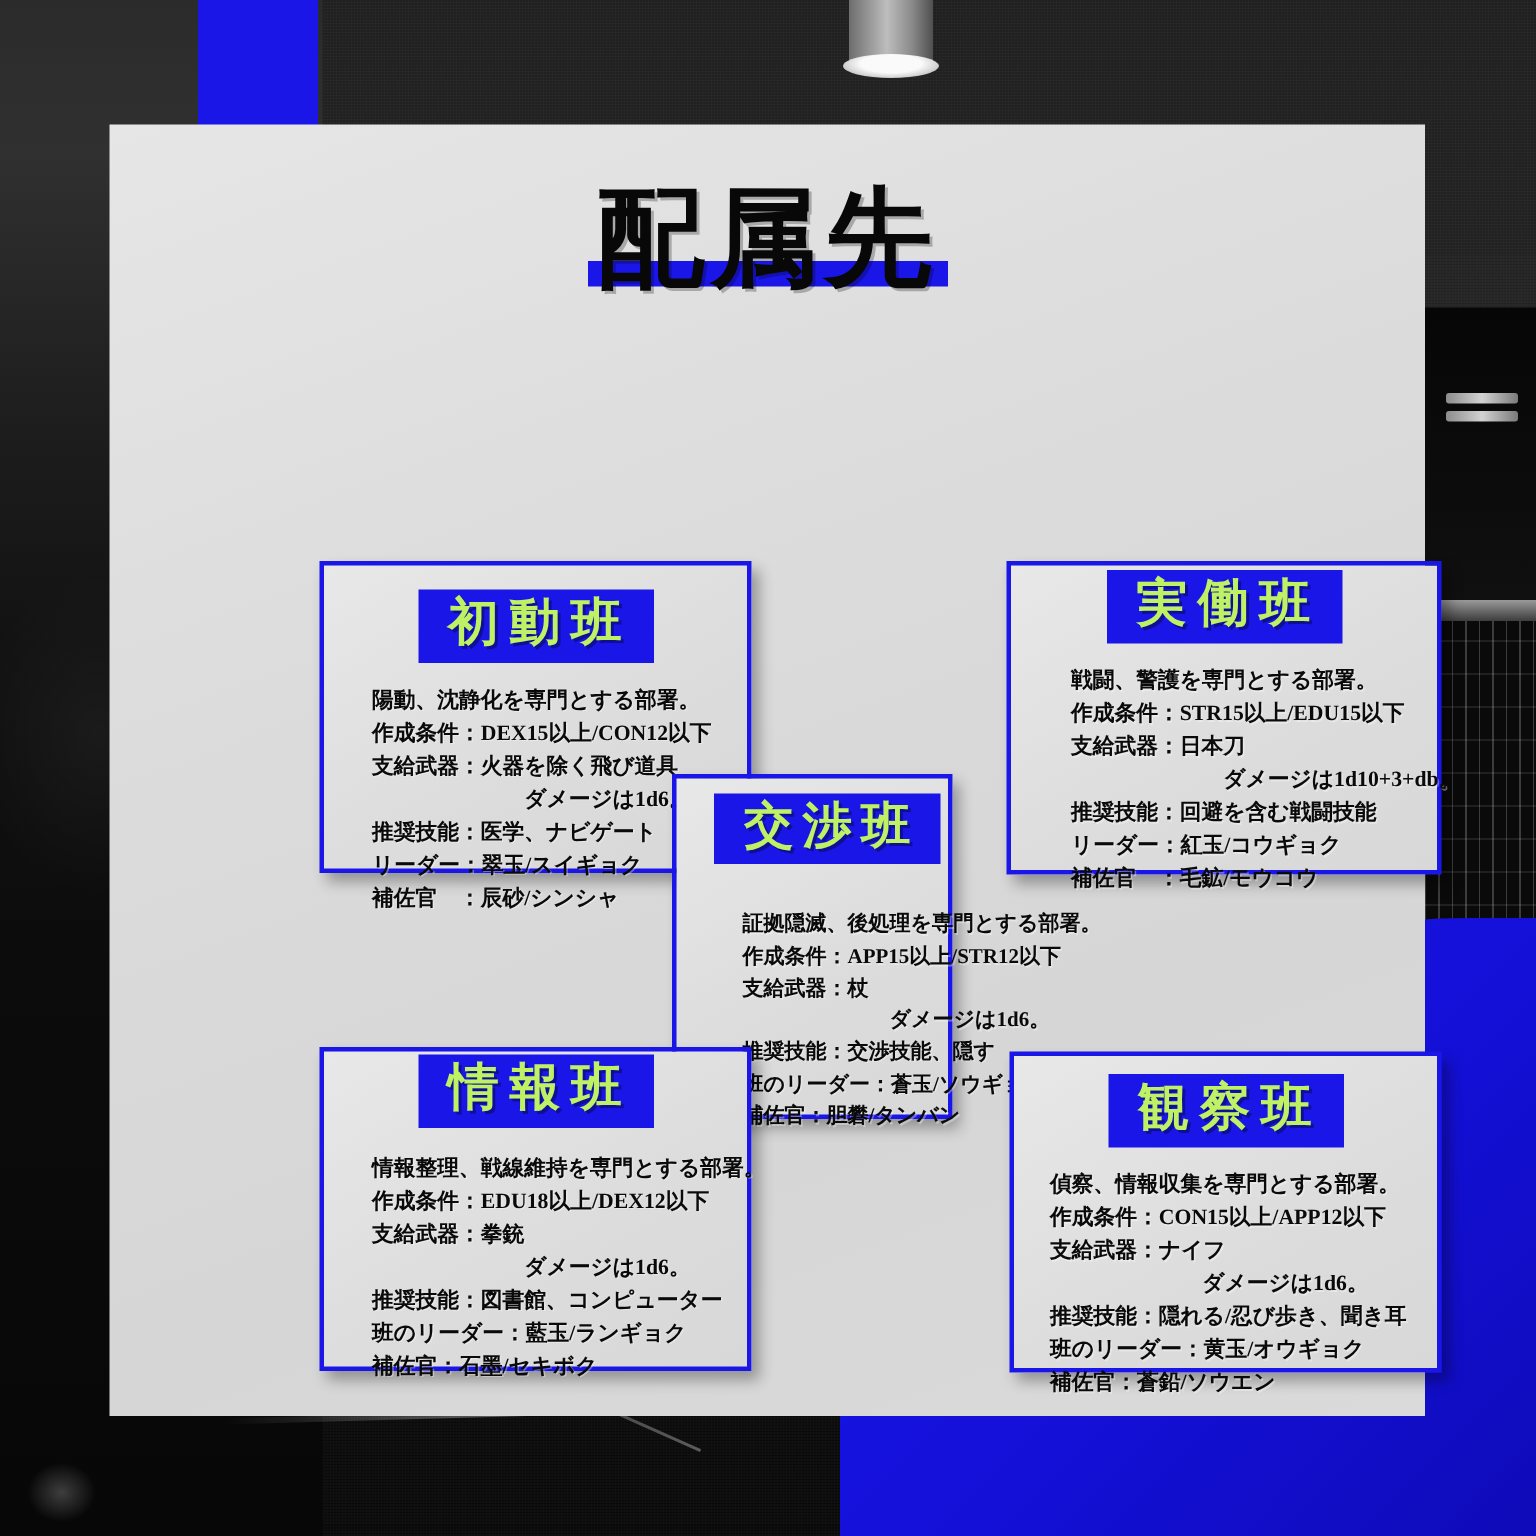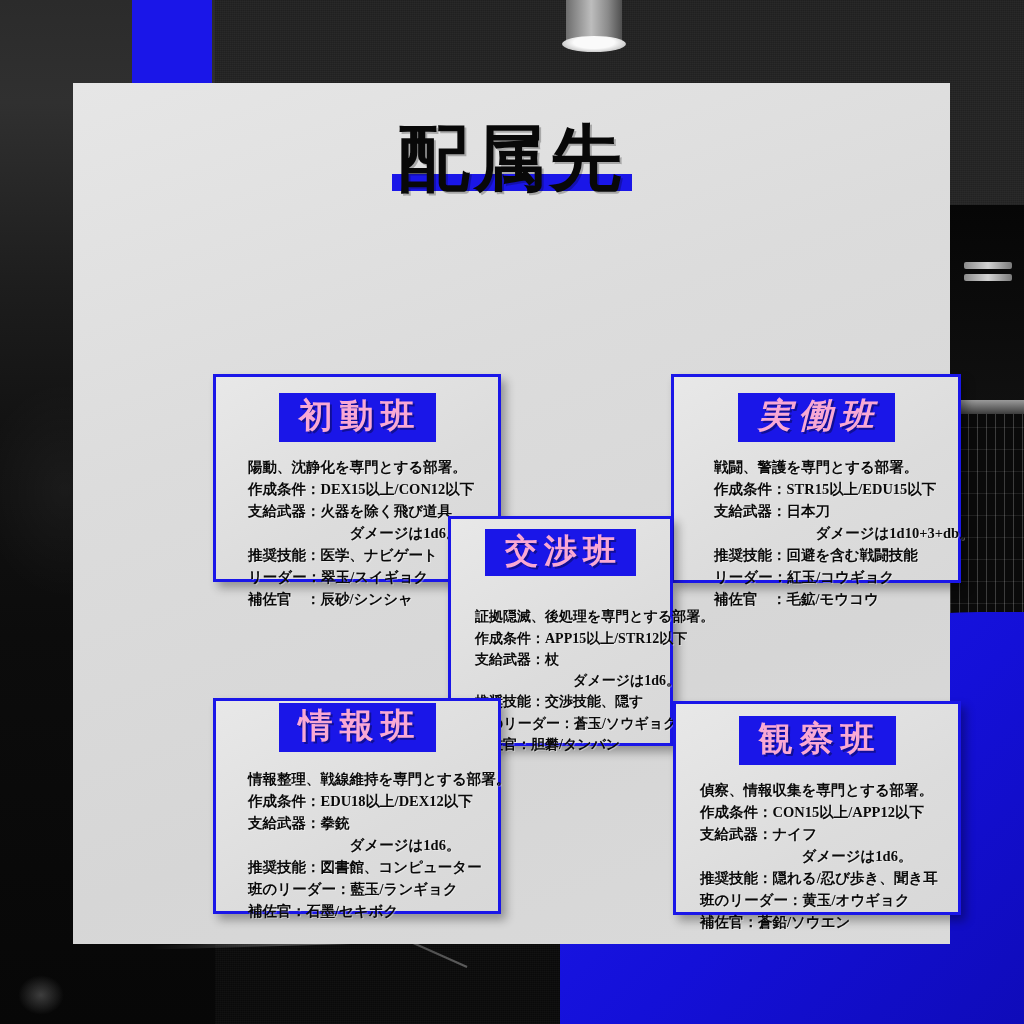--- a/index.html
+++ b/index.html
@@ -156,21 +156,21 @@
   .card {
     position: absolute;
     background: linear-gradient(150deg, #e8e8e8, #dcdcdc 60%, #d8d8d8);
     border: 3px solid #1a16e8;
     box-shadow: 5px 6px 9px rgba(0,0,0,.32);
     box-sizing: border-box;
   }
   .card-head {
     display: inline-block;
     background: #1a16e8;
-    color: #f9a8d4;
+    color: #bef264;
     font-family: "Liberation Serif", "DejaVu Serif", serif;
     font-weight: 700;
     font-size: 34px;
     letter-spacing: 7px;
     line-height: 1.25;
     padding: 2px 14px 4px 20px;
     text-shadow: 2px 2px 0 rgba(0,0,0,.35);
     white-space: nowrap;
   }
   .card-head-wrap { text-align: center; }
@@ -180,26 +180,26 @@
     color: #0a0a0a;
     font-size: 14.5px;
     line-height: 1.52;
     white-space: pre;
     text-shadow: 1px 1px 0 rgba(255,255,255,.35);
   }
 
   
   #card-shodo   { left: 140px; top: 291px; width: 288px; height: 208px; }
   #card-jitsudo { left: 598px; top: 291px; width: 290px; height: 209px; }
-  #card-kosho   { left: 375px; top: 433px; width: 225px; height: 230px; z-index: 6; }
+  #card-kosho   { left: 375px; top: 433px; width: 187px; height: 230px; z-index: 6; padding-left: 20px; }
   #card-joho    { left: 140px; top: 615px; width: 288px; height: 216px; z-index: 7; }
   #card-kansatsu{ left: 600px; top: 618px; width: 288px; height: 214px; z-index: 7; }
 
   #card-shodo    .card-head-wrap { margin-top: 16px; }
-  #card-jitsudo  .card-head-wrap { margin-top: 16px; font-style: italic; }
+  #card-jitsudo  .card-head-wrap { margin-top: 3px; }
   #card-kosho    .card-head-wrap { margin-top: 10px; }
   #card-joho     .card-head-wrap { margin-top: 2px; }
   #card-kansatsu .card-head-wrap { margin-top: 12px; }
 
   #card-shodo    .card-body { margin: 14px 0 0 32px; }
   #card-jitsudo  .card-body { margin: 14px 0 0 40px; }
   #card-kosho    .card-body { margin: 30px 0 0 24px; }
   #card-joho     .card-body { margin: 16px 0 0 32px; }
   #card-kansatsu .card-body { margin: 14px 0 0 24px; }
 

